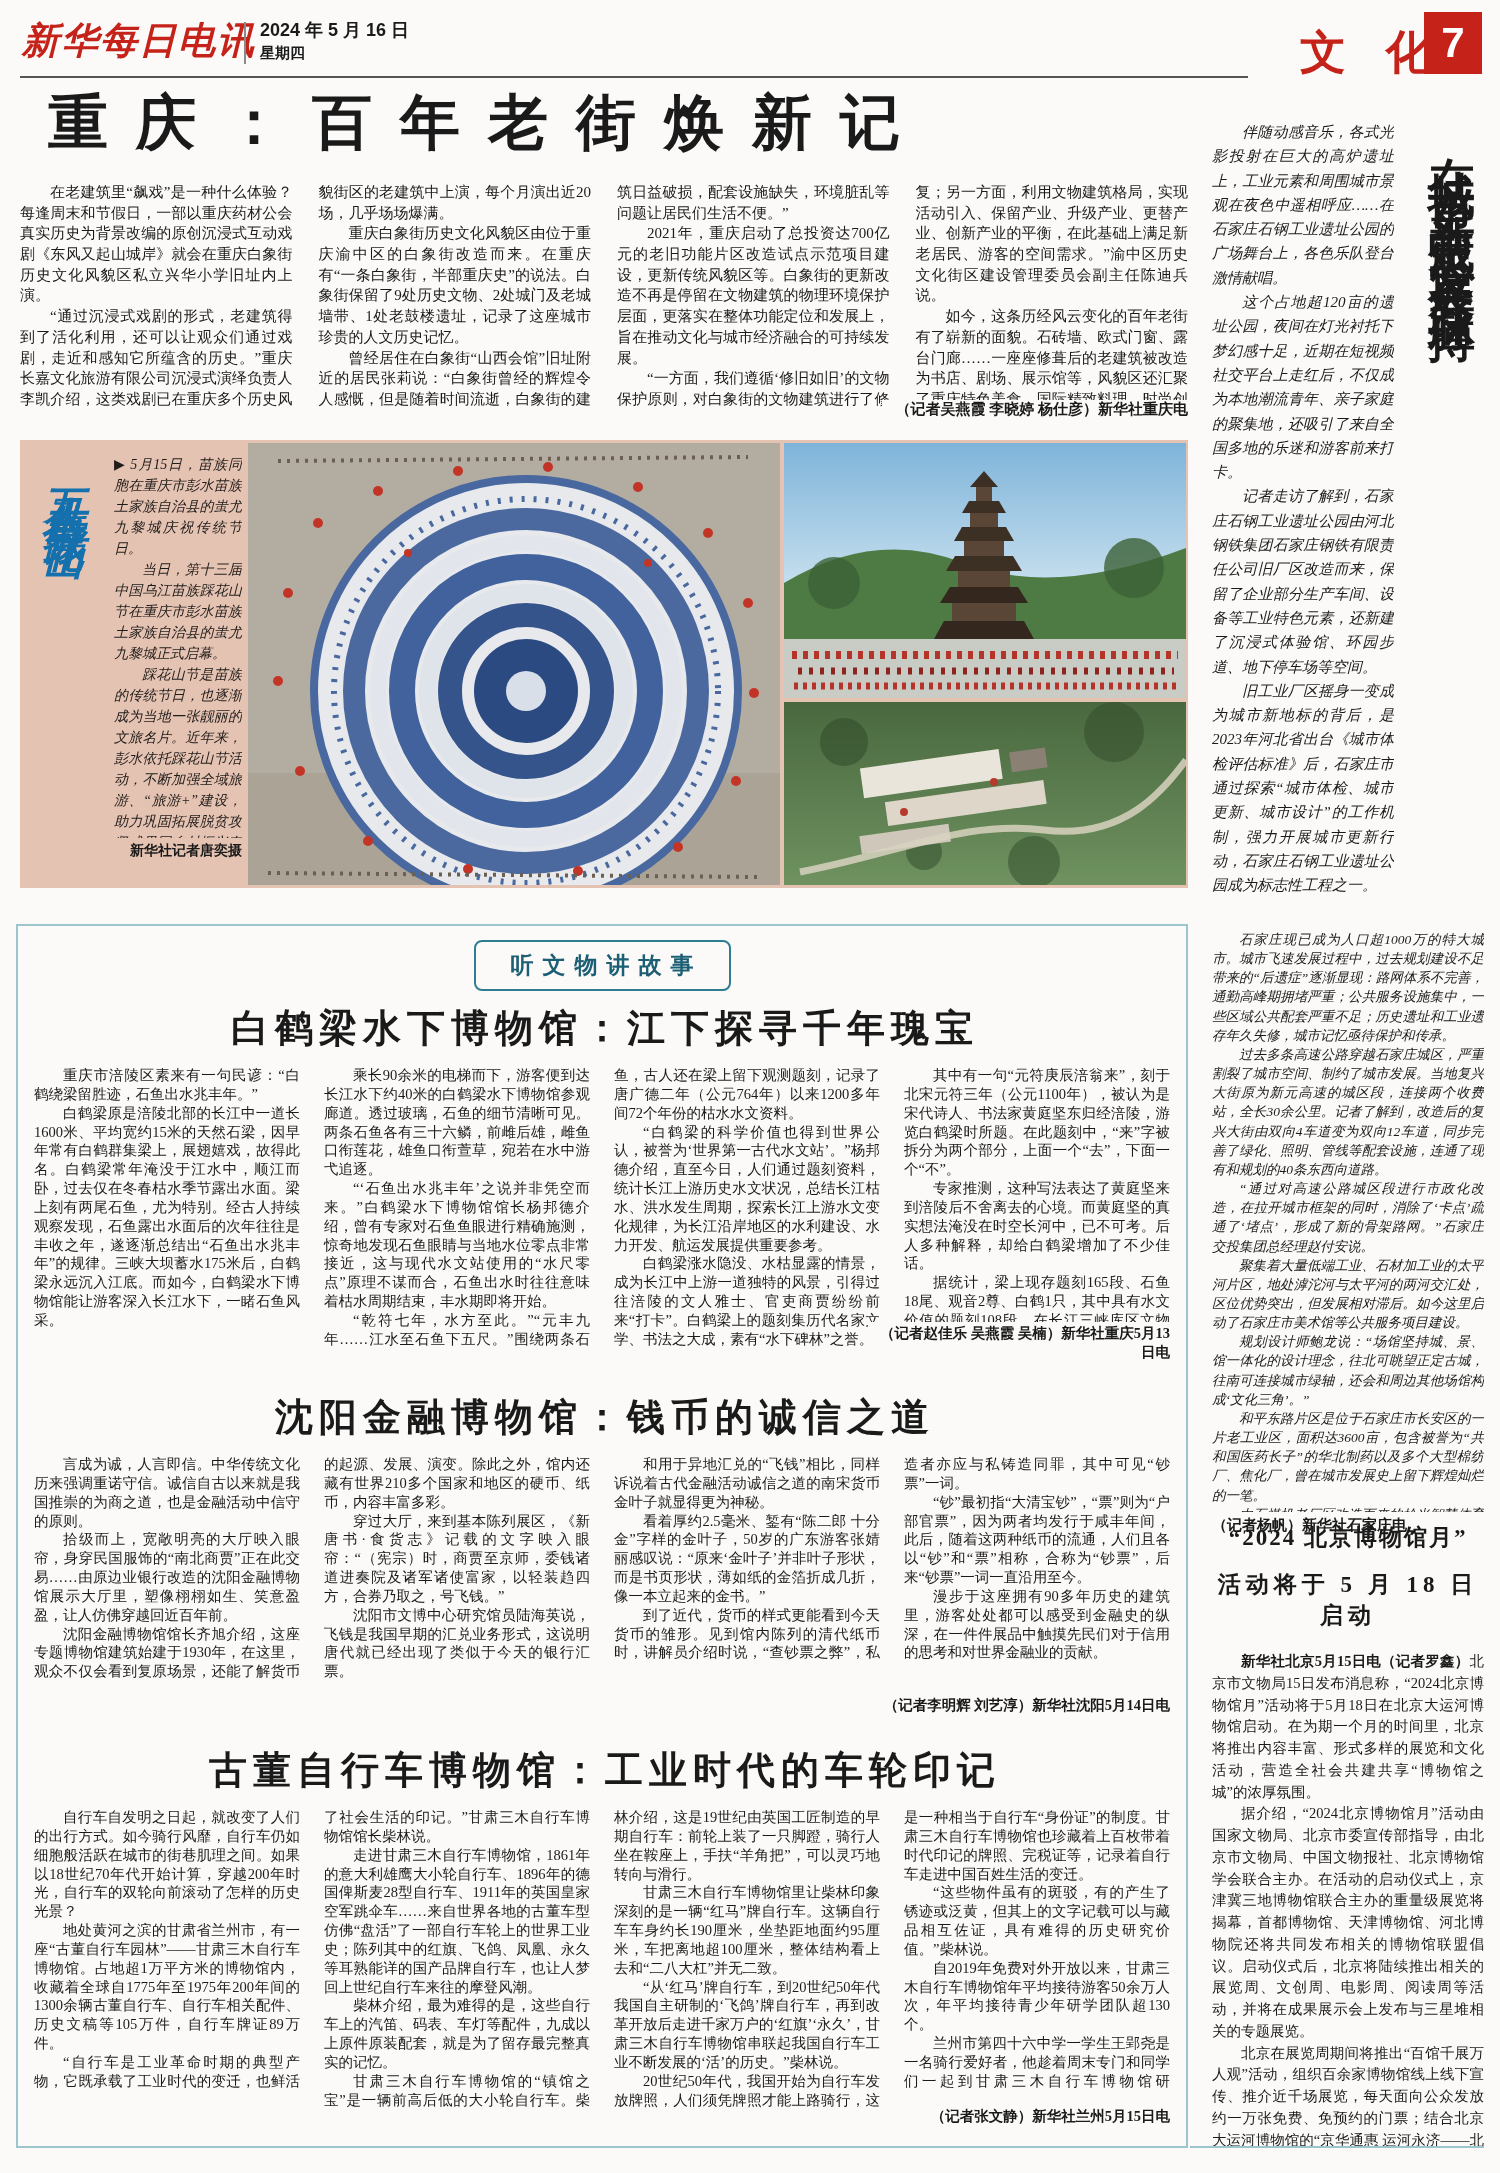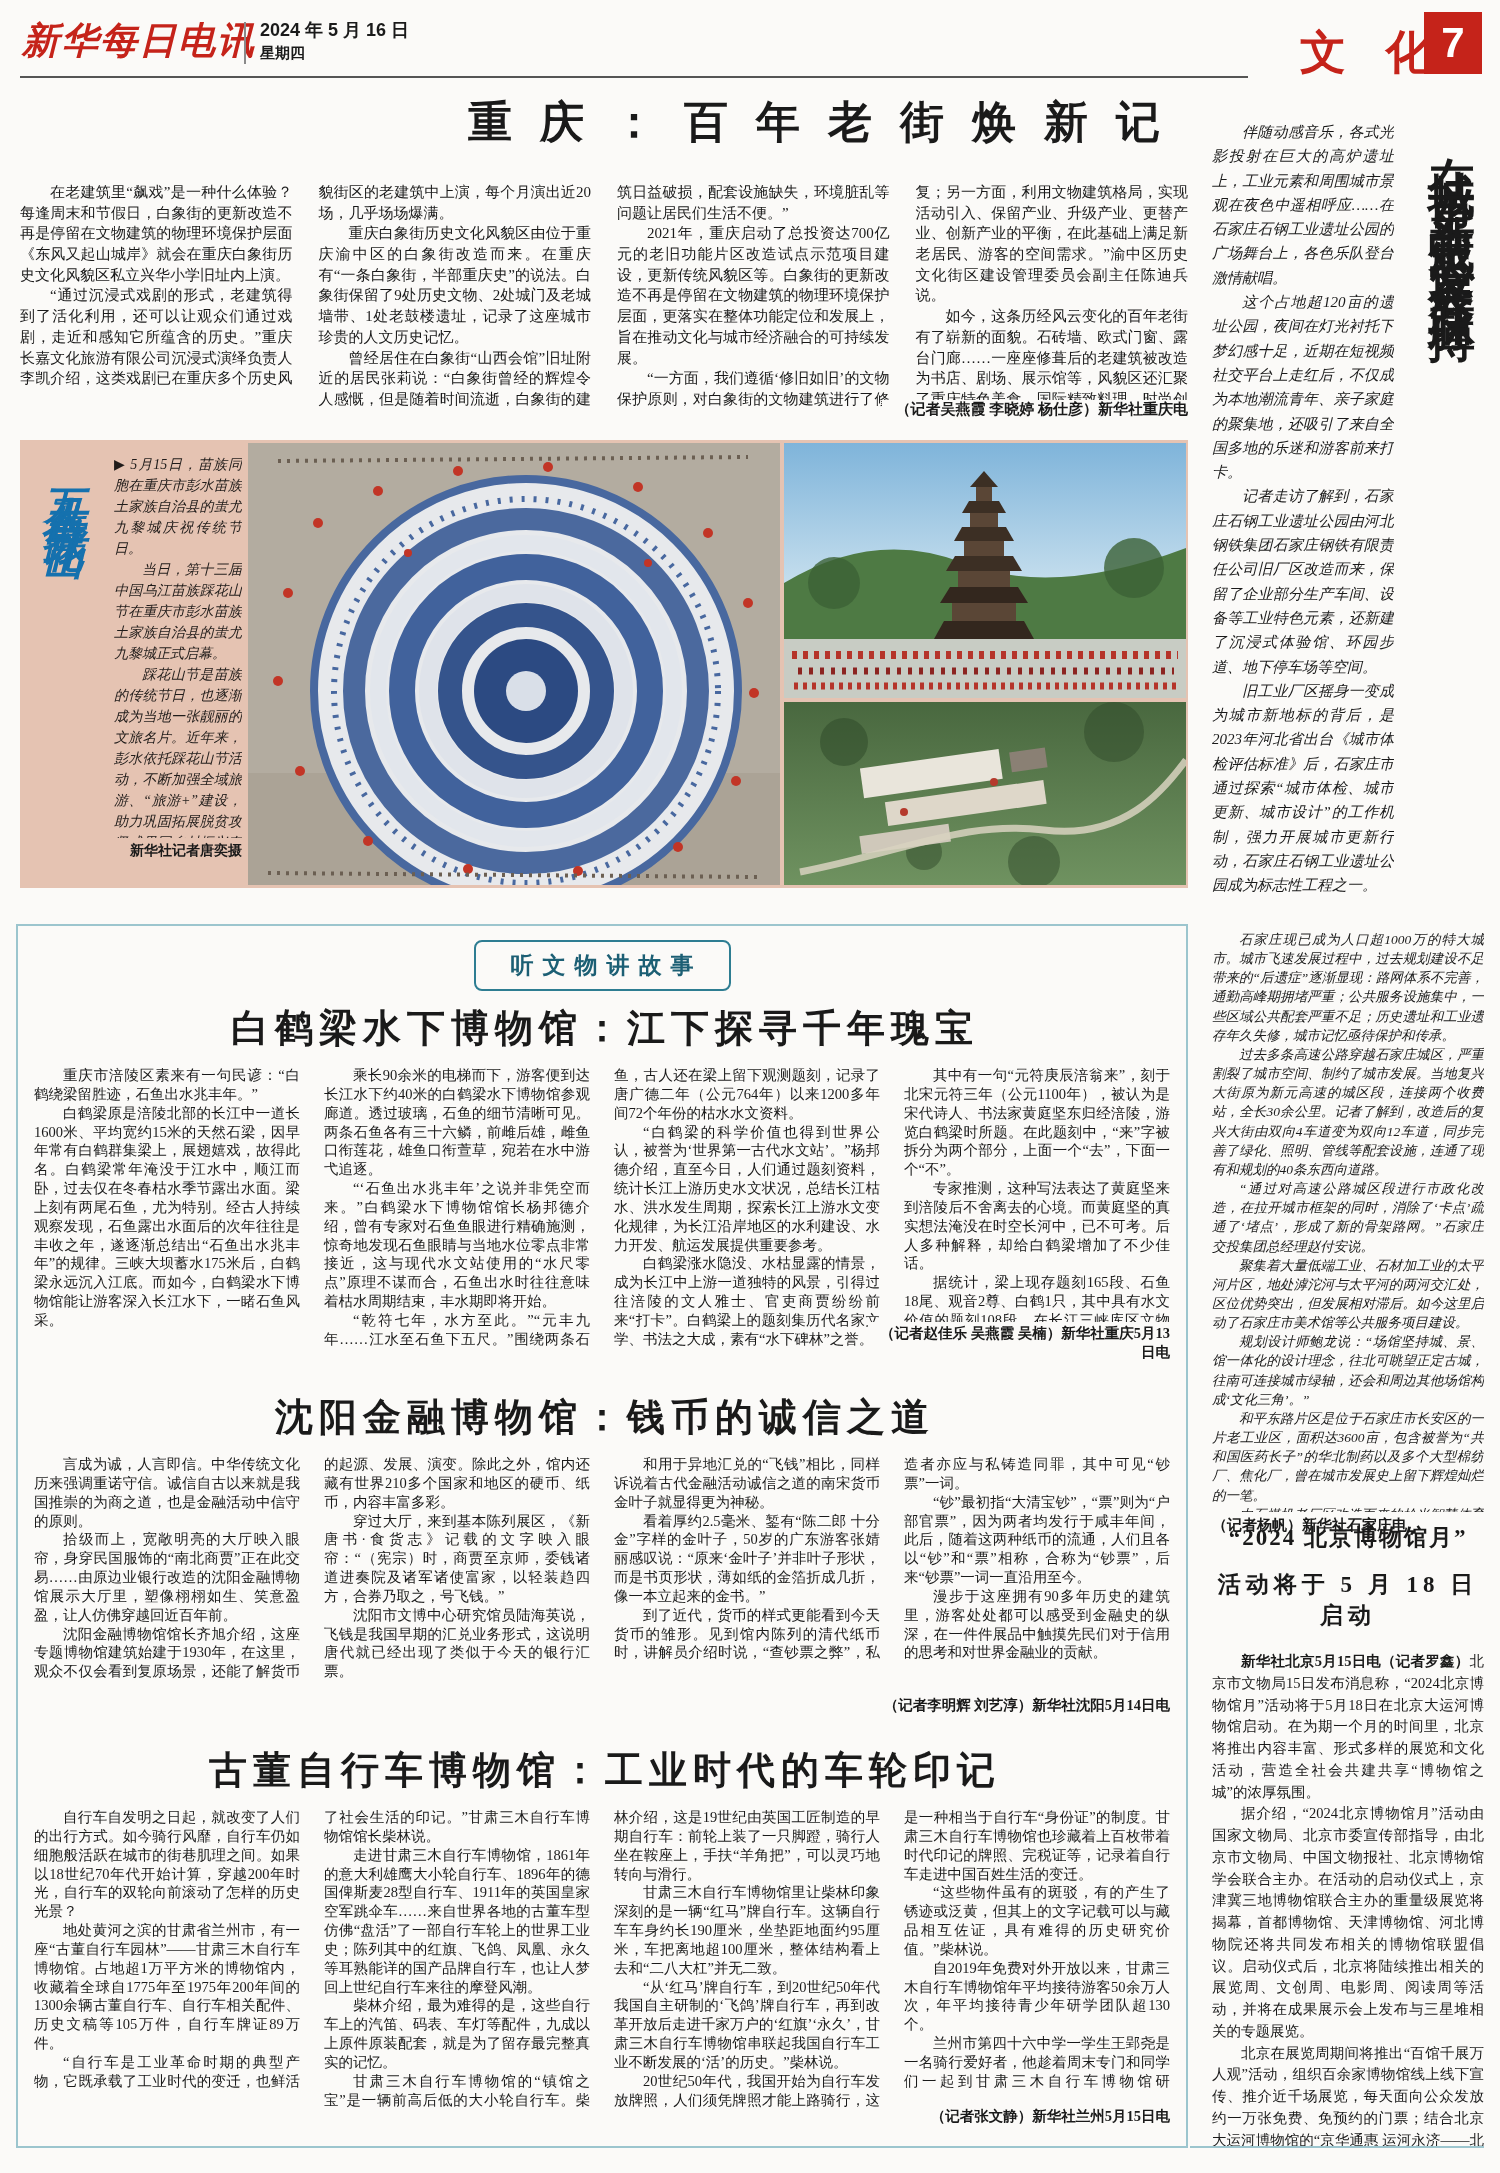--- a/index.html
+++ b/index.html
@@ -14,21 +14,21 @@
   .hdr-div{position:absolute;left:244px;top:22px;width:2px;height:42px;background:#8a8a8a;}
   .date{position:absolute;left:260px;top:18px;font-weight:bold;font-size:18px;font-family:"Liberation Sans",sans-serif;}
   .weekday{position:absolute;left:260px;top:44px;font-weight:bold;font-size:15px;font-family:"Liberation Sans",sans-serif;}
   .section-label{position:absolute;left:1300px;top:22px;font-size:46px;font-weight:bold;color:#c5231a;letter-spacing:14px;}
   .pagenum{position:absolute;left:1424px;top:12px;width:58px;height:62px;background:#c5231a;color:#fff;
            font-size:42px;font-weight:bold;text-align:center;line-height:62px;font-family:"Liberation Sans",sans-serif;}
   .hdr-rule{position:absolute;left:20px;top:76px;width:1228px;height:2px;background:#555;}
 
   
   .lead{position:absolute;left:20px;top:88px;width:1168px;}
-  .lead h1{margin:0;font-size:44px;line-height:70px;font-weight:bold;text-align:right;
+  .lead h1{margin:0;font-size:60px;line-height:70px;font-weight:bold;text-align:left;
            letter-spacing:28px;text-indent:28px;white-space:nowrap;}
   .lead-body{margin-top:24px;height:240px;column-count:4;column-gap:26px;
              font-size:15px;line-height:1.38;text-align:justify;overflow:hidden;}
   .lead-byline{position:absolute;right:0;top:312px;background:#fbfaf8;padding-left:14px;font-size:15px;}
 
   
   .photo-block{position:absolute;left:20px;top:440px;width:1168px;height:448px;background:#e5c3b2;}
   .vtitle{position:absolute;left:16px;top:18px;height:414px;writing-mode:vertical-rl;text-orientation:upright;
           font-size:40px;font-weight:bold;color:#1571ae;letter-spacing:7px;font-style:italic;}
   .photo-caption{position:absolute;left:94px;top:14px;width:128px;height:384px;font-size:14px;line-height:1.5;
@@ -78,21 +78,21 @@
   <div class="hdr-div"></div>
   <div class="date">2024 年 5 月 16 日</div>
   <div class="weekday">星期四</div>
   <div class="section-label">文 化</div>
   <div class="pagenum">7</div>
   <div class="hdr-rule"></div>
 
   <section class="lead">
     <h1>重庆：百年老街焕新记</h1>
     <div class="lead-body">
-        <p>在老建筑里“飙戏”是一种什么体验？每逢周末和节假日，白象街的更新改造不再是停留在文物建筑的物理环境保护层面《东风又起山城岸》就会在重庆白象街历史文化风貌区私立兴华小学旧址内上演。</p>
+        <p>在老建筑里“飙戏”是一种什么体验？每逢周末和节假日，一部以重庆药材公会真实历史为背景改编的原创沉浸式互动戏剧《东风又起山城岸》就会在重庆白象街历史文化风貌区私立兴华小学旧址内上演。</p>
         <p>“通过沉浸式戏剧的形式，老建筑得到了活化利用，还可以让观众们通过戏剧，走近和感知它所蕴含的历史。”重庆长嘉文化旅游有限公司沉浸式演绎负责人李凯介绍，这类戏剧已在重庆多个历史风貌街区的老建筑中上演，每个月演出近20场，几乎场场爆满。</p>
         <p>重庆白象街历史文化风貌区由位于重庆渝中区的白象街改造而来。在重庆有“一条白象街，半部重庆史”的说法。白象街保留了9处历史文物、2处城门及老城墙带、1处老鼓楼遗址，记录了这座城市珍贵的人文历史记忆。</p>
         <p>曾经居住在白象街“山西会馆”旧址附近的居民张莉说：“白象街曾经的辉煌令人感慨，但是随着时间流逝，白象街的建筑日益破损，配套设施缺失，环境脏乱等问题让居民们生活不便。”</p>
         <p>2021年，重庆启动了总投资达700亿元的老旧功能片区改造试点示范项目建设，更新传统风貌区等。白象街的更新改造不再是停留在文物建筑的物理环境保护层面，更落实在整体功能定位和发展上，旨在推动文化与城市经济融合的可持续发展。</p>
         <p>“一方面，我们遵循‘修旧如旧’的文物保护原则，对白象街的文物建筑进行了修复；另一方面，利用文物建筑格局，实现活动引入、保留产业、升级产业、更替产业、创新产业的平衡，在此基础上满足新老居民、游客的空间需求。”渝中区历史文化街区建设管理委员会副主任陈迪兵说。</p>
         <p>如今，这条历经风云变化的百年老街有了崭新的面貌。石砖墙、欧式门窗、露台门廊……一座座修葺后的老建筑被改造为书店、剧场、展示馆等，风貌区还汇聚了重庆特色美食、国际精致料理、时尚创意零售店，老街在现代的气息中“醒”来，恢复了生命力。</p>
       </div>
     <div class="byline lead-byline">（记者吴燕霞 李晓婷 杨仕彦）新华社重庆电</div>
   </section>
 

